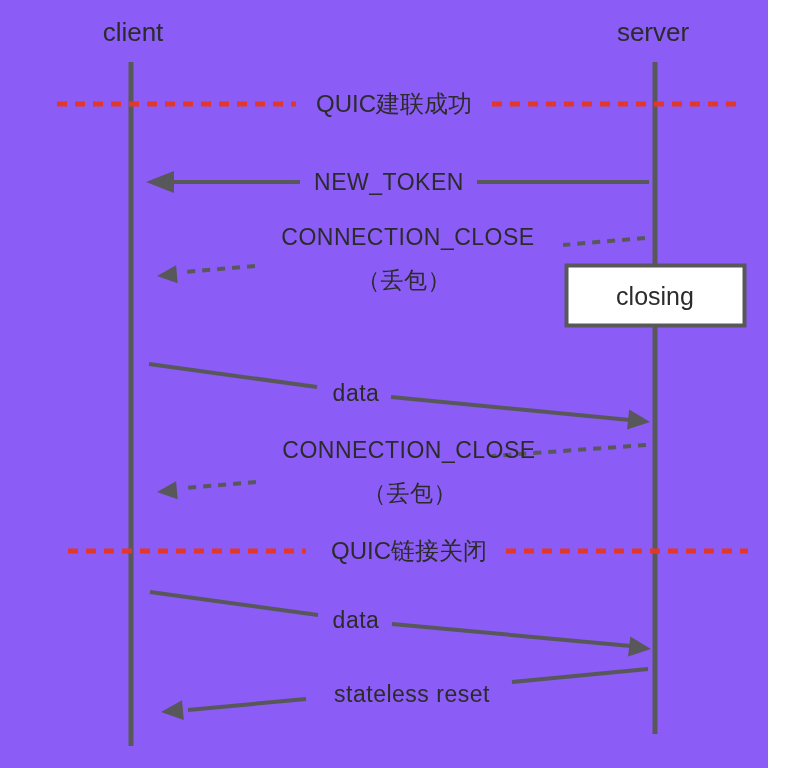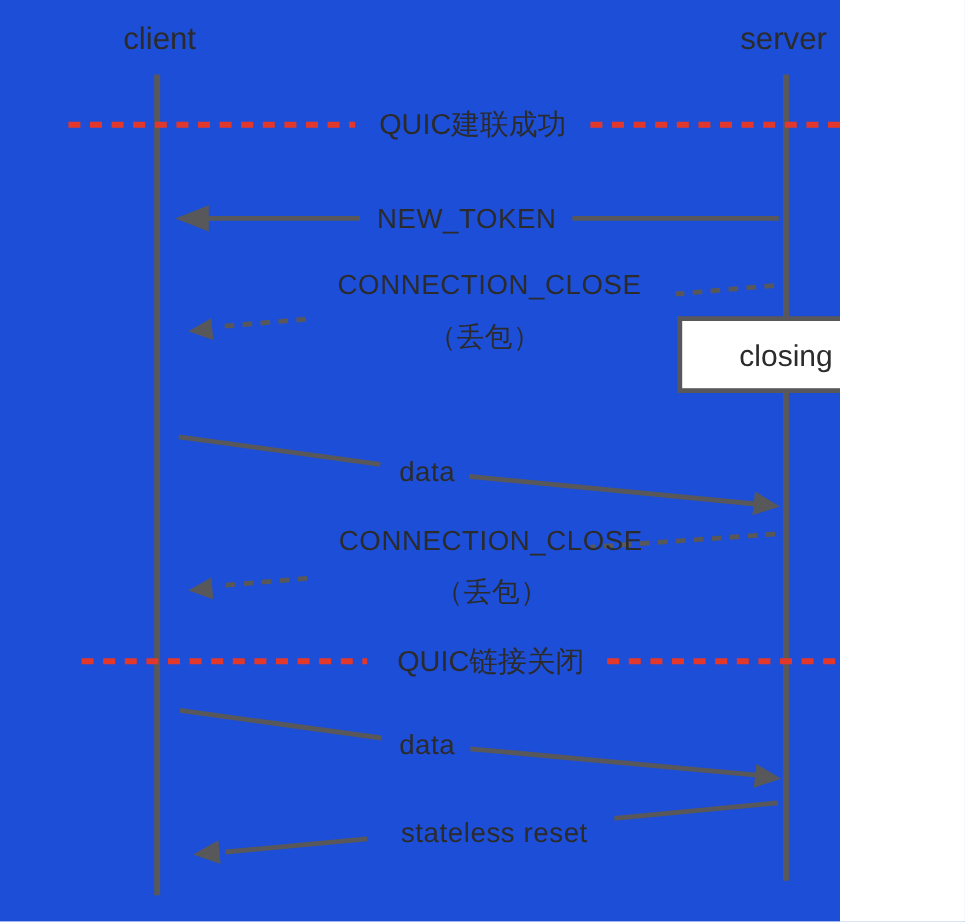--- a/index.html
+++ b/index.html
@@ -2,23 +2,23 @@
 <html><head>
 <meta charset="utf-8">
 <style>
   html, body {
     margin: 0;
     padding: 0;
     background: #ffffff;
   }
   .stage {
     position: relative;
-    width: 700px;
+    width: 768px;
     height: 768px;
-    background: #1d4ed8;
+    background: #8b5cf6;
     overflow: hidden;
     font-family: "Liberation Sans", "DejaVu Sans", sans-serif;
   }
   svg { display: block; }
   text {
     font-family: "Liberation Sans", "DejaVu Sans", sans-serif;
     fill: #2b2b2b;
   }
   .actor-label   { font-size: 26px; }
   .msg-label     { font-size: 23px; letter-spacing: 0.5px; }

